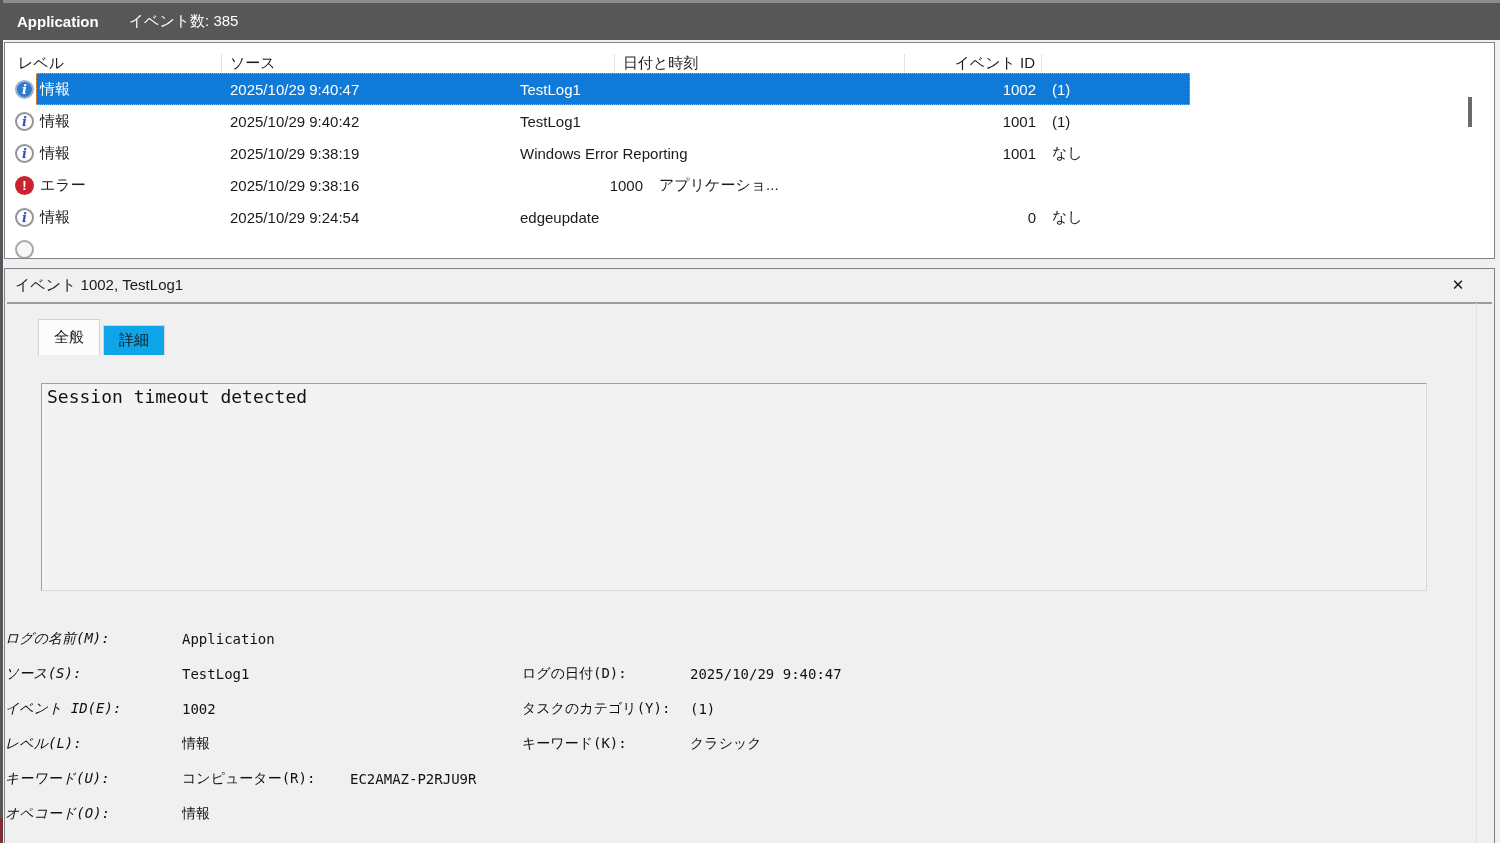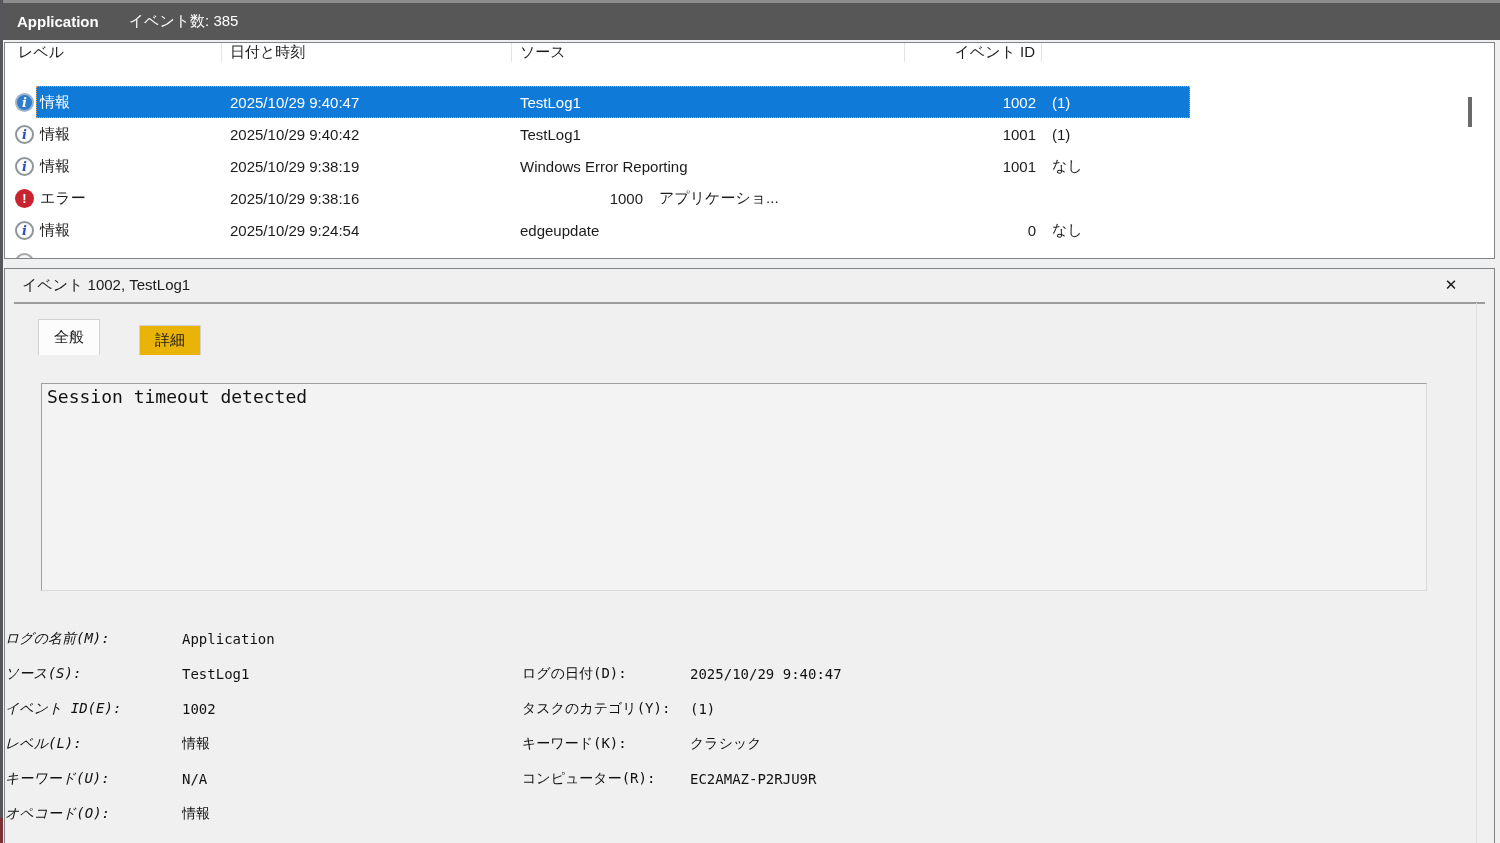--- a/index.html
+++ b/index.html
@@ -20,21 +20,21 @@
     color:#fff;display:flex;align-items:center;font-size:15px;
   }
   .topbar .log-name{font-weight:bold;margin-left:17px;}
   .topbar .event-count{margin-left:30px;}
 
   
   .list-panel{
     position:absolute;top:42px;left:4px;width:1491px;height:217px;box-sizing:border-box;
     background:#fff;border:1px solid #7f8489;overflow:hidden;
   }
-  .list-header{display:flex;height:43px;align-items:flex-start;}
+  .list-header{display:flex;height:30px;align-items:flex-end;}
   .hcell{
     box-sizing:border-box;display:flex;align-items:center;
     border-right:1px solid #e3e3e3;font-size:15px;color:#1b1b1b;
     white-space:nowrap;overflow:hidden;
   }
   .hcell.filler{flex:1;border-right:none;}
   .c-level{width:217px;padding-left:13px;}
   .c-date{width:290px;padding-left:8px;}
   .c-source{width:393px;padding-left:8px;}
   .c-id{width:137px;justify-content:flex-end;padding-right:6px;text-align:right;}
@@ -61,35 +61,35 @@
   .row .c-level{padding-left:10px;}
 
   .scroll-thumb{position:absolute;right:22px;top:54px;width:4px;height:30px;background:#6a6a6a;z-index:2;}
 
   
   .detail-pane{
     position:absolute;top:268px;left:4px;width:1491px;height:575px;box-sizing:border-box;
     background:#f0f0f0;border:1px solid #7f8489;border-bottom:none;
   }
   .detail-titlebar{
-    height:33px;margin:0 9px;border-bottom:2px solid #9c9c9c;
+    height:33px;margin:0 2px;border-bottom:2px solid #9c9c9c;
     display:flex;align-items:center;padding-left:8px;font-size:15px;position:relative;
   }
   .close-btn{
     position:absolute;right:23px;top:5px;width:22px;height:22px;
     display:flex;align-items:center;justify-content:center;
     font-size:15px;font-weight:bold;color:#111;cursor:default;
   }
-  .tabs{position:absolute;top:50px;left:33px;display:flex;align-items:flex-end;height:36px;z-index:2;gap:36px;}
+  .tabs{position:absolute;top:50px;left:33px;display:flex;align-items:flex-end;height:36px;z-index:2;}
   .tab{
     box-sizing:border-box;border:1px solid #d2d2d2;border-bottom:none;
     padding:0 15px;font-size:15px;display:flex;align-items:center;white-space:nowrap;
   }
   .tab.active{background:#fcfcfc;height:36px;}
-  .tab.inactive{background:#eab308;height:30px;margin-left:3px;}
+  .tab.inactive{background:#0ea5e9;height:30px;margin-left:3px;}
 
   .message-box{
     position:absolute;top:114px;left:36px;width:1386px;height:208px;box-sizing:border-box;
     background:#f3f3f3;border:1px solid #9f9f9f;border-right-color:#d9d9d9;border-bottom-color:#d9d9d9;
     padding:2px 5px;font-family:"DejaVu Sans Mono","Liberation Mono",monospace;font-size:18px;color:#111;
     overflow:hidden;
   }
   .fields{position:absolute;top:352px;left:0;right:0;}
   .frow{display:flex;height:35px;align-items:center;font-family:"DejaVu Sans Mono","Liberation Mono",monospace;font-size:14px;color:#111;white-space:nowrap;}
   .fl1{width:177px;flex:none;overflow:hidden;font-style:italic;}
@@ -105,22 +105,22 @@
 <div class="left-strip-red"></div>
 
 <div class="topbar">
   <span class="log-name">Application</span>
   <span class="event-count">イベント数: 385</span>
 </div>
 
 <div class="list-panel">
   <div class="list-header">
     <div class="hcell c-level">レベル</div>
+    <div class="hcell c-source">ソース</div>
     <div class="hcell c-date">日付と時刻</div>
-    <div class="hcell c-source">ソース</div>
     <div class="hcell c-id">イベント ID</div>
     <div class="hcell filler"></div>
   </div>
 
   <div class="row selected">
     <div class="sel-bg"></div>
     <div class="cell c-level">
         <span class="icon info">i</span>
         <span>情報</span>
       </div>
@@ -215,21 +215,20 @@
       <span class="fv2">(1)</span>
     </div>
     <div class="frow">
       <span class="fl1">レベル(L):</span>
       <span class="fv1">情報</span>
       <span class="fl2">キーワード(K):</span>
       <span class="fv2">クラシック</span>
     </div>
     <div class="frow">
       <span class="fl1">キーワード(U):</span>
-      <span class="fv1">N/A</span>
       <span class="fl2">コンピューター(R):</span>
       <span class="fv2">EC2AMAZ-P2RJU9R</span>
     </div>
     <div class="frow">
       <span class="fl1">オペコード(O):</span>
       <span class="fv1">情報</span>
       <span class="fl2"></span>
       <span class="fv2"></span>
     </div>
   </div>

